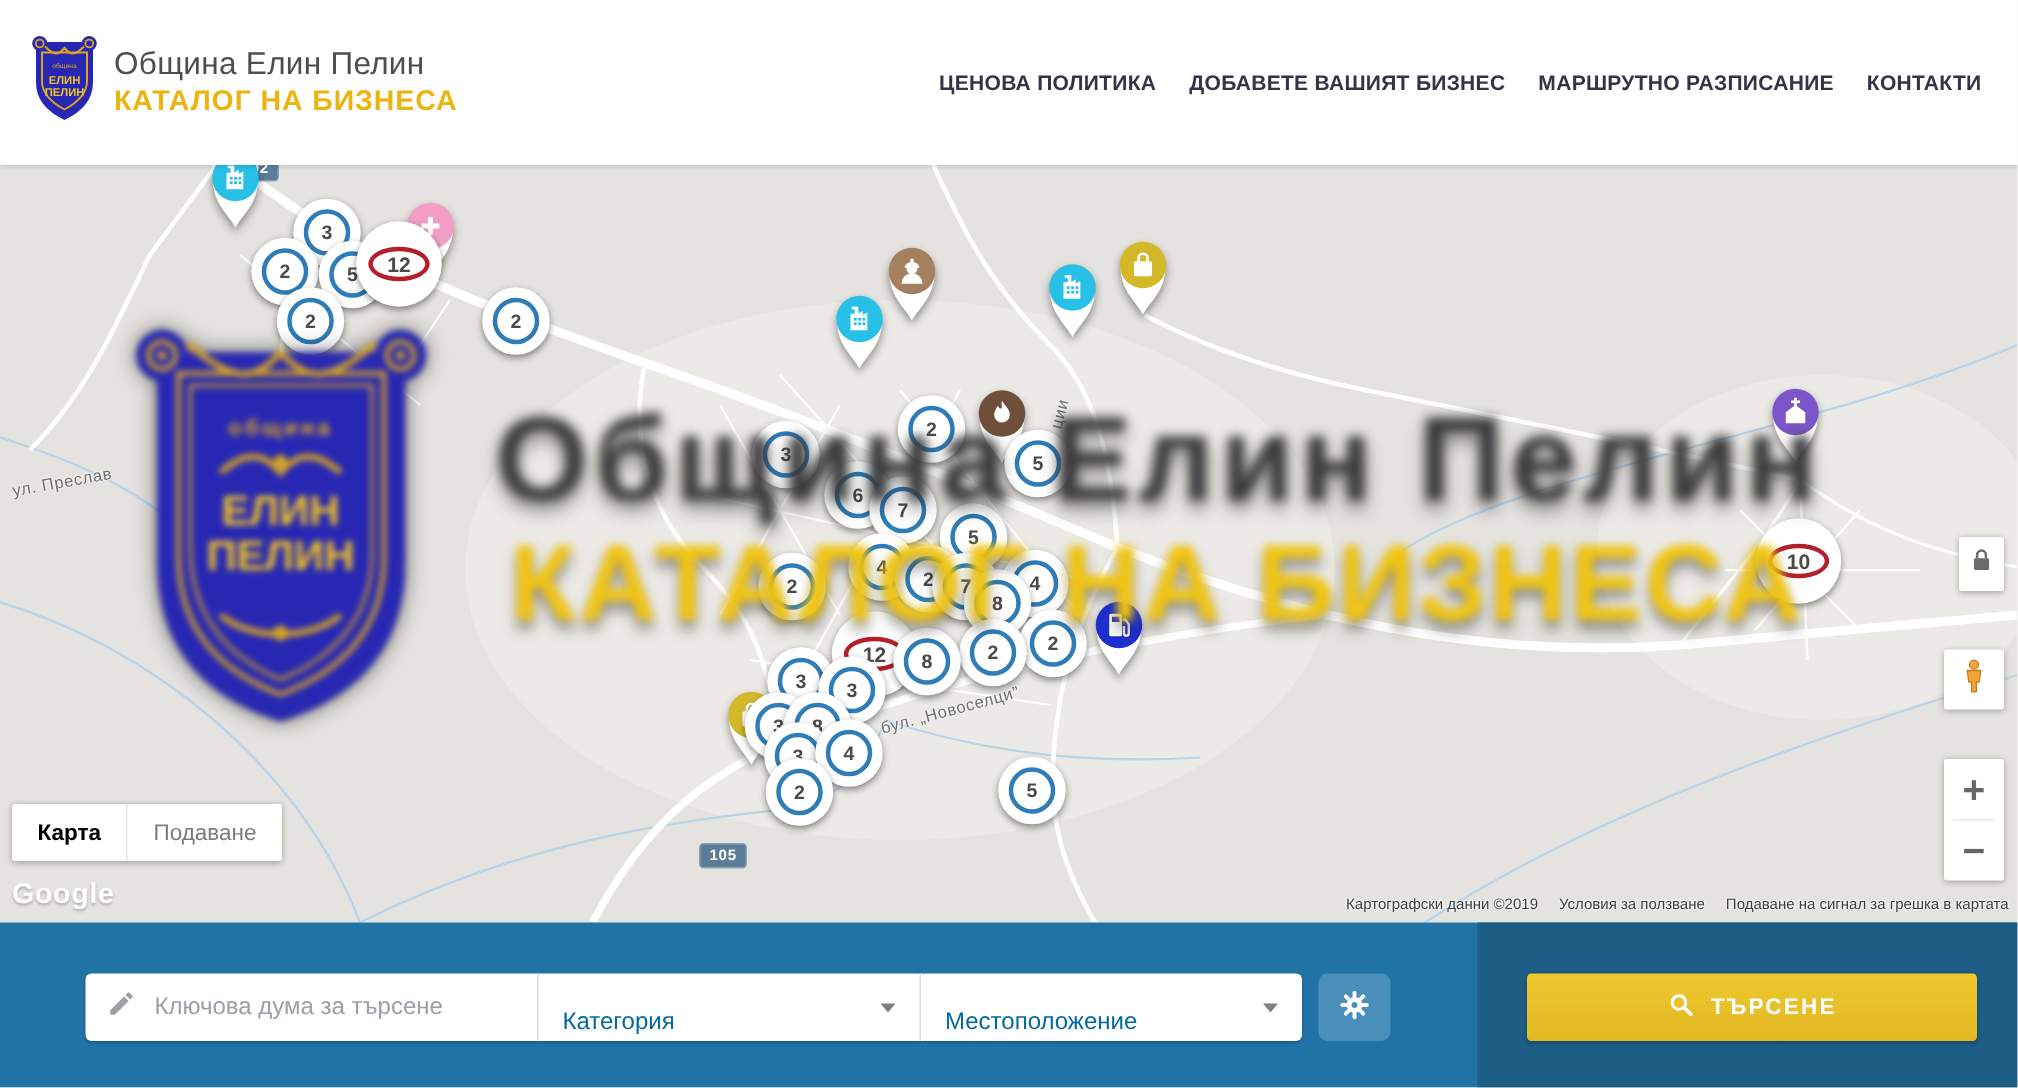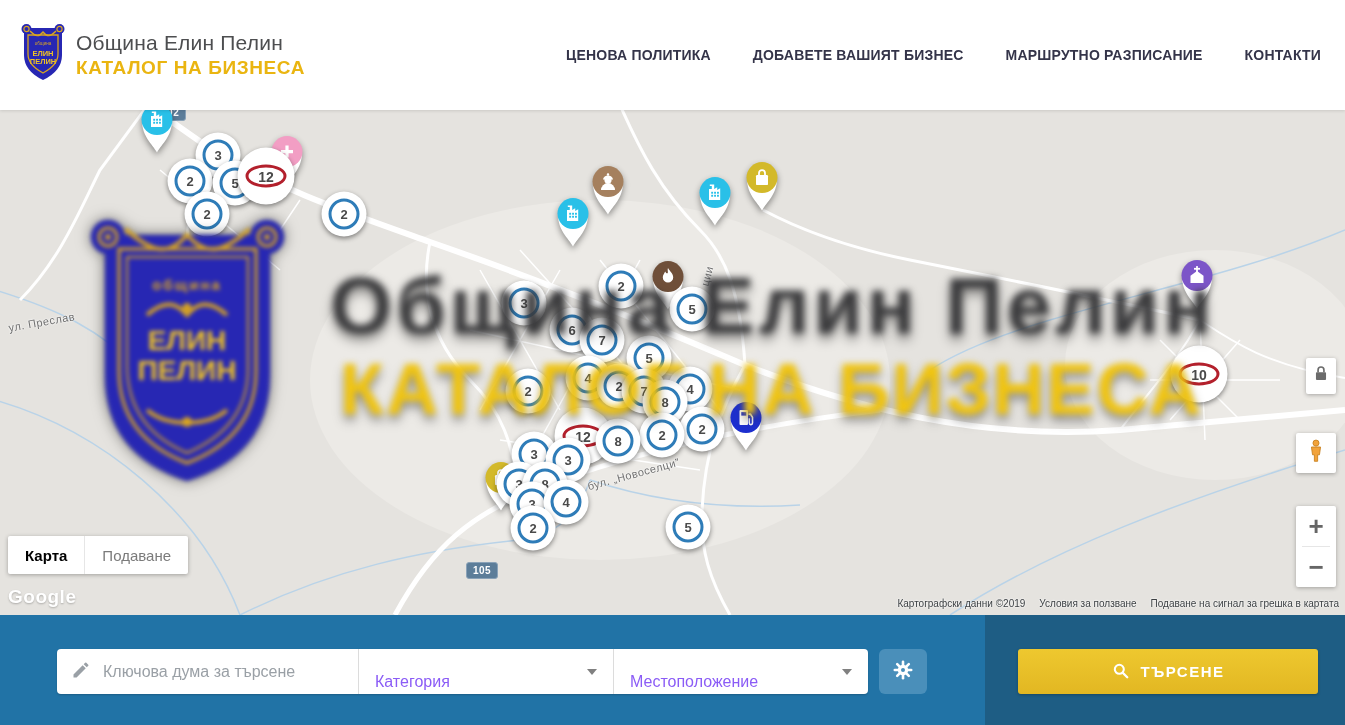--- a/index.html
+++ b/index.html
@@ -6,21 +6,21 @@
   html,body { width:1345px; height:725px; overflow:hidden;
     font-family:"Liberation Sans","DejaVu Sans",sans-serif; background:#fff; }
 
   
   .header { position:relative; width:100%; height:110px; background:#fff;
     box-shadow:0 1px 3px rgba(0,0,0,.12); z-index:30;
     display:flex; align-items:center; justify-content:space-between; padding:0 24px 0 20px; }
   .brand { display:flex; align-items:center; gap:10px; cursor:pointer; }
   .brand-text .line1 { font-size:21px; font-weight:400; color:#4d4e50; letter-spacing:.2px; }
   .brand-text .line2 { font-size:19px; font-weight:700; color:#eab511; letter-spacing:.6px; margin-top:2px; }
-  .nav { display:flex; align-items:center; gap:42px; }
+  .nav { display:flex; align-items:center; gap:22px; }
   .nav-item { font-size:14px; font-weight:700; color:#343449; letter-spacing:.2px; cursor:pointer; white-space:nowrap; }
 
   
   .map { position:relative; width:100%; height:505px; background:#e5e3df; overflow:hidden; }
   .map svg.roads { position:absolute; left:0; top:0; z-index:0; }
 
   .road-shield { position:absolute; z-index:1; background:#5c7d99; border:1px solid #8aa2b8; border-radius:3px;
     color:#fff; font-size:10px; font-weight:700; padding:2px 6px; letter-spacing:.5px; }
   .street-label { position:absolute; z-index:1; color:#6f6f6f; font-size:11px; letter-spacing:.5px;
     text-shadow:0 0 2px #fff,0 0 2px #fff; white-space:nowrap; }
@@ -70,21 +70,21 @@
   .searchbar .right-panel { position:absolute; right:0; top:0; width:360px; height:110px; background:#1e5d84; }
   .filters { position:absolute; left:57px; top:34px; width:811px; height:45px; background:#fff; border-radius:4px;
     display:flex; align-items:stretch; box-shadow:0 1px 2px rgba(0,0,0,.2); }
   .filters .sec { display:flex; align-items:center; }
   .sec-keyword { flex:0 0 301px; padding:0 12px 0 14px; gap:12px; }
   .sec-keyword input { border:none; outline:none; width:100%; font-size:16px; color:#0f766e;
     font-family:"Liberation Sans","DejaVu Sans",sans-serif; }
   .sec-keyword input::placeholder { color:#9aa0a6; }
   .vdiv { width:1px; background:#dcdcdc; }
   .sec-select { flex:1; padding:0 16px; justify-content:space-between; cursor:pointer; }
-  .sec-select .sel-label { font-size:16px; color:#8b5cf6;margin-top:21px; }
+  .sec-select .sel-label { font-size:16px; color:#0369a1;margin-top:21px; }
   .caret { width:0; height:0; border-left:5px solid transparent; border-right:5px solid transparent;
     border-top:6px solid #808080; }
   .gear-btn { position:absolute; left:879px; top:34px; width:48px; height:45px; background:#4a8fba;
     border:none; border-radius:6px; display:flex; align-items:center; justify-content:center; cursor:pointer; }
   .search-btn { position:absolute; left:1018px; top:34px; width:300px; height:45px; border:none; border-radius:3px;
     background:linear-gradient(#eec82f,#e2b722); color:#fff; font-size:15px; font-weight:700; letter-spacing:1.5px;
     display:flex; align-items:center; justify-content:center; gap:10px; cursor:pointer;
     box-shadow:0 1px 3px rgba(0,0,0,.25); font-family:"Liberation Sans","DejaVu Sans",sans-serif; }
 </style>
 </head>

